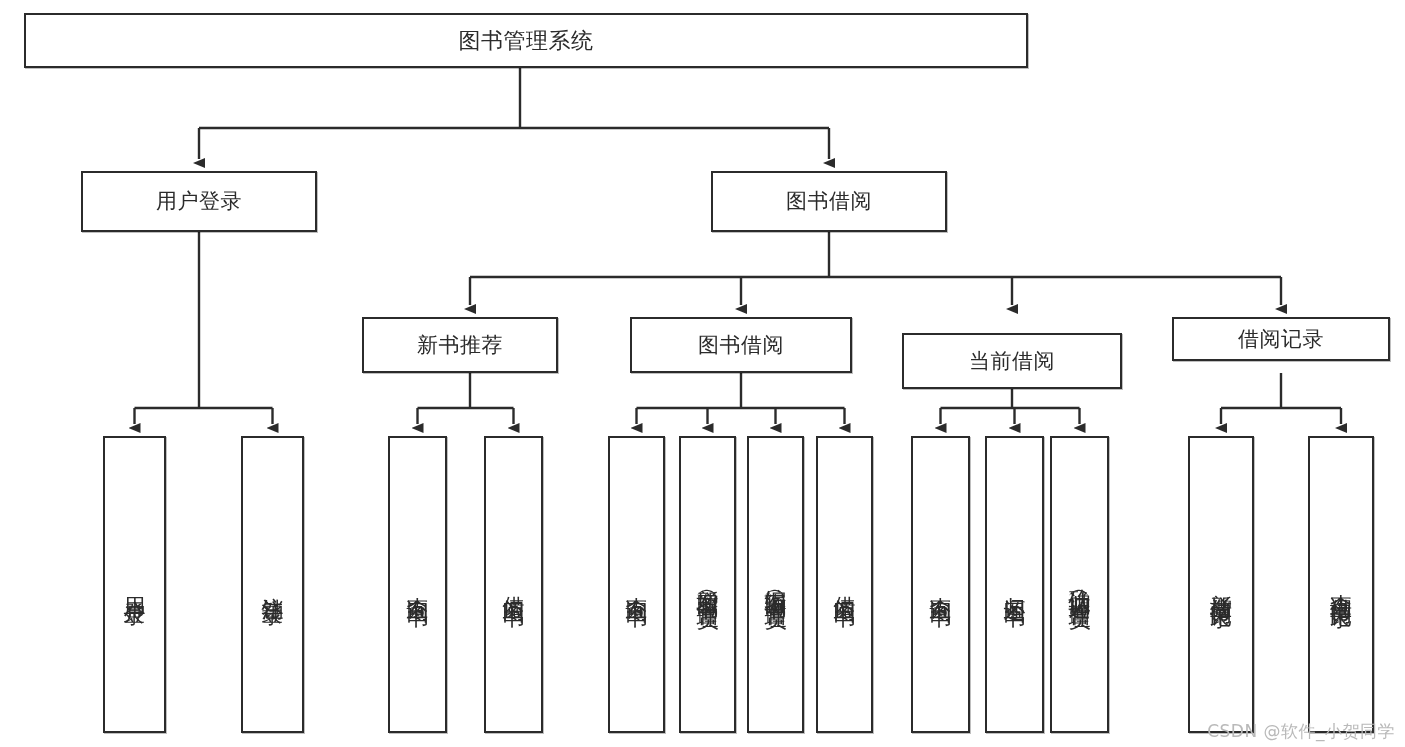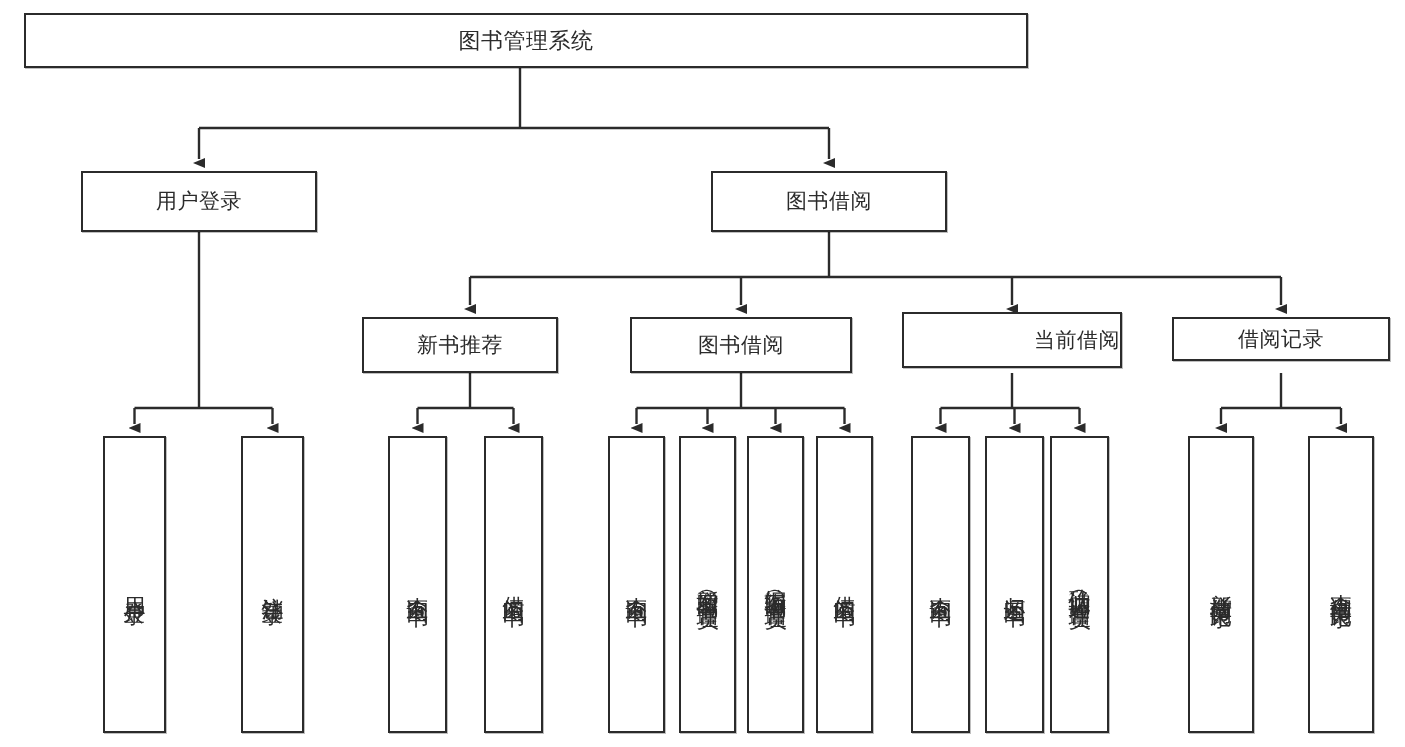--- a/index.html
+++ b/index.html
@@ -128,21 +128,21 @@
       </div>
       <div class="node horiz" style="left: 711px; top: 171px; width: 236px; height: 61px;">
         <span class="lbl">图书借阅</span>
       </div>
       <div class="node horiz" style="left: 362px; top: 317px; width: 196px; height: 56px;">
         <span class="lbl">新书推荐</span>
       </div>
       <div class="node horiz" style="left: 630px; top: 317px; width: 222px; height: 56px;">
         <span class="lbl">图书借阅</span>
       </div>
-      <div class="node horiz" style="left: 902px; top: 312px; width: 220px; height: 56px; justify-content: flex-end;">
+      <div class="node horiz" style="left: 902px; top: 333px; width: 220px; height: 56px;">
         <span class="lbl">当前借阅</span>
       </div>
       <div class="node horiz" style="left: 1172px; top: 317px; width: 218px; height: 44px;">
         <span class="lbl">借阅记录</span>
       </div>
       <div class="node vert" style="left: 103px; top: 436px; width: 63px; height: 297px;">
         <span class="lbl">用户登录</span>
       </div>
       <div class="node vert" style="left: 241px; top: 436px; width: 63px; height: 297px;">
         <span class="lbl">注销登录</span>
@@ -175,13 +175,14 @@
         <span class="lbl">确认归还（管理员）</span>
       </div>
       <div class="node vert" style="left: 1188px; top: 436px; width: 66px; height: 297px;">
         <span class="lbl">新增借阅记录</span>
       </div>
       <div class="node vert" style="left: 1308px; top: 436px; width: 66px; height: 297px;">
         <span class="lbl">查询借阅记录</span>
       </div>
     </div>
 
+  <div id="watermark">CSDN @软件_小贺同学</div>
 </div>
 
 </body></html>

